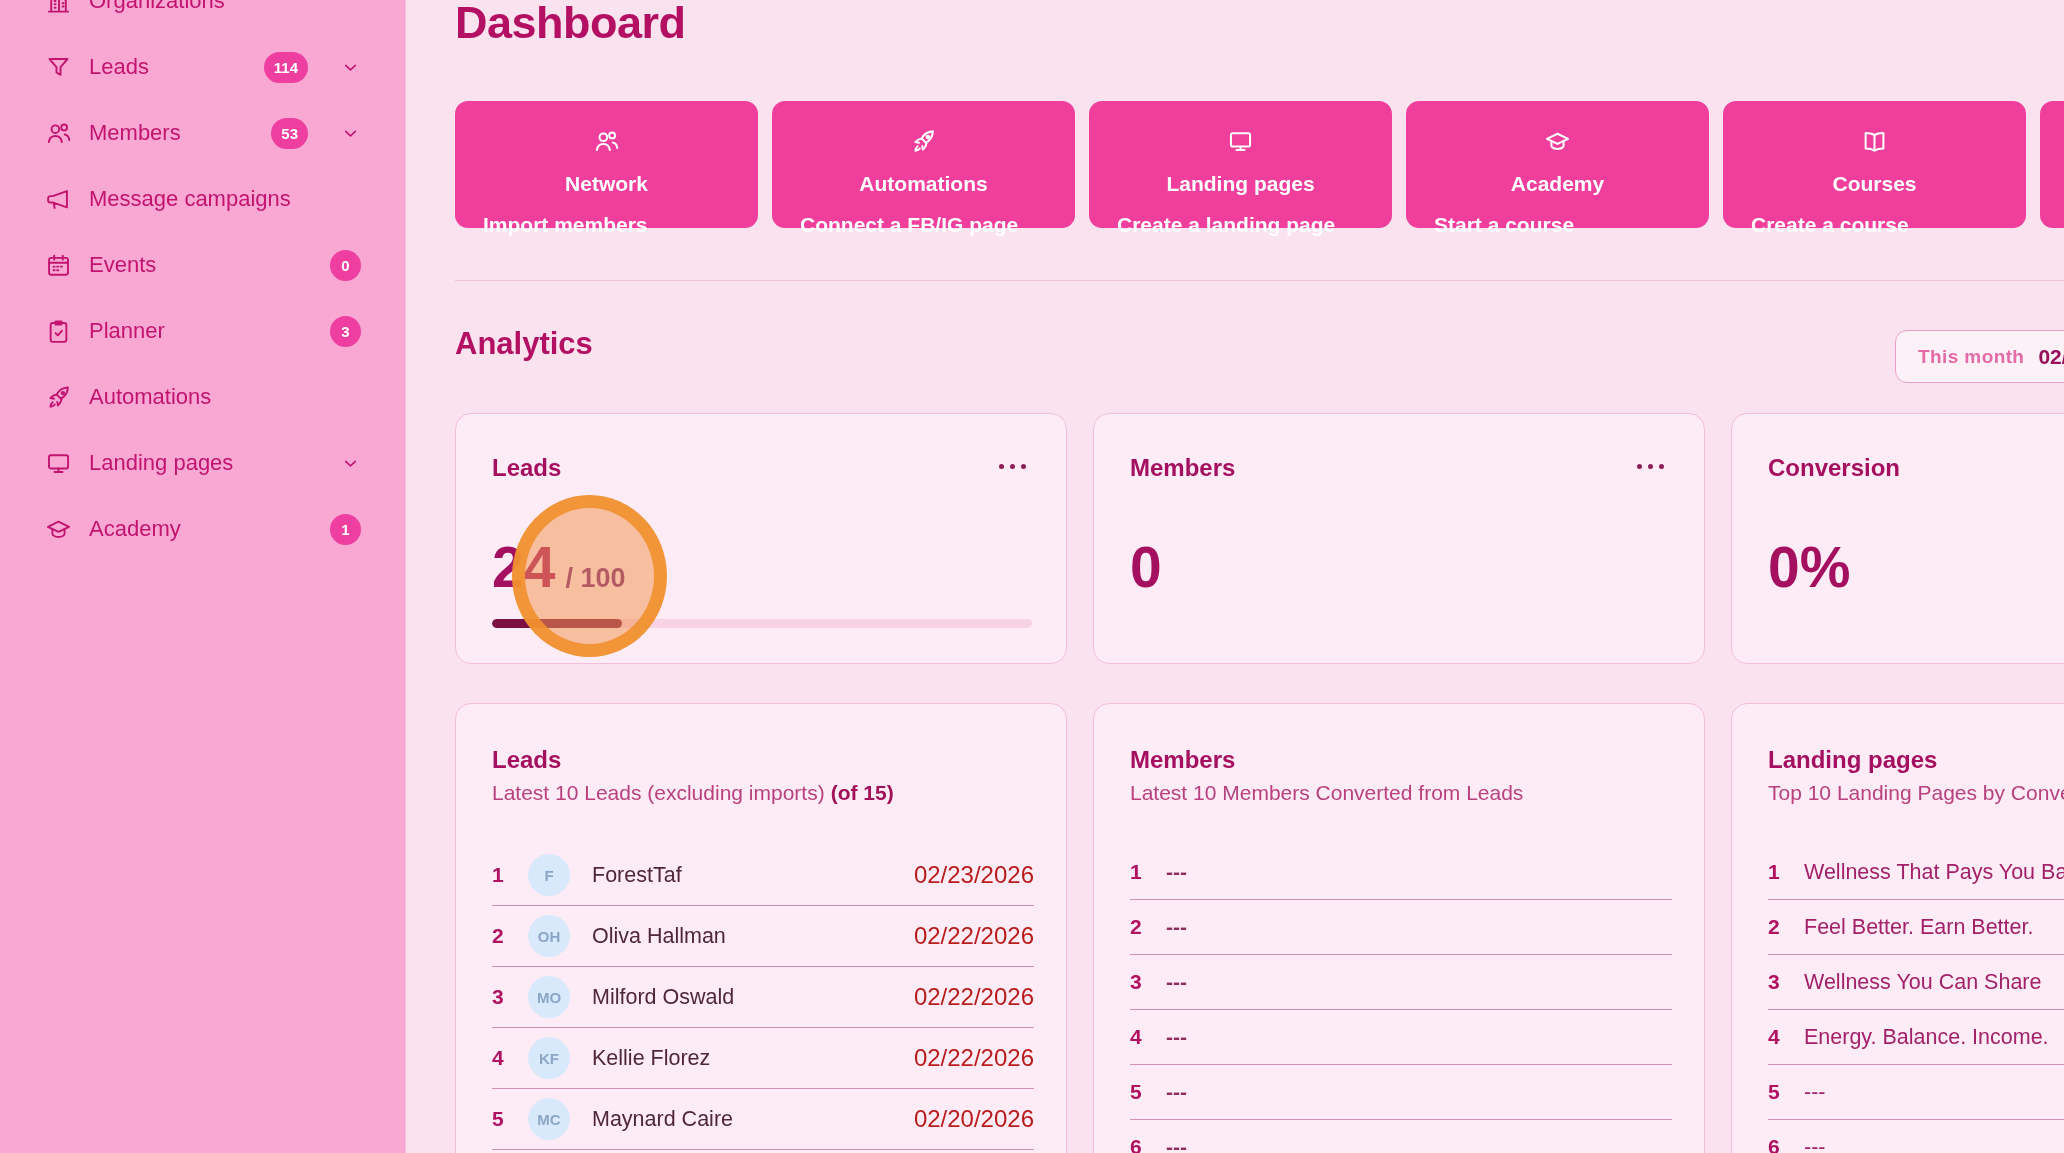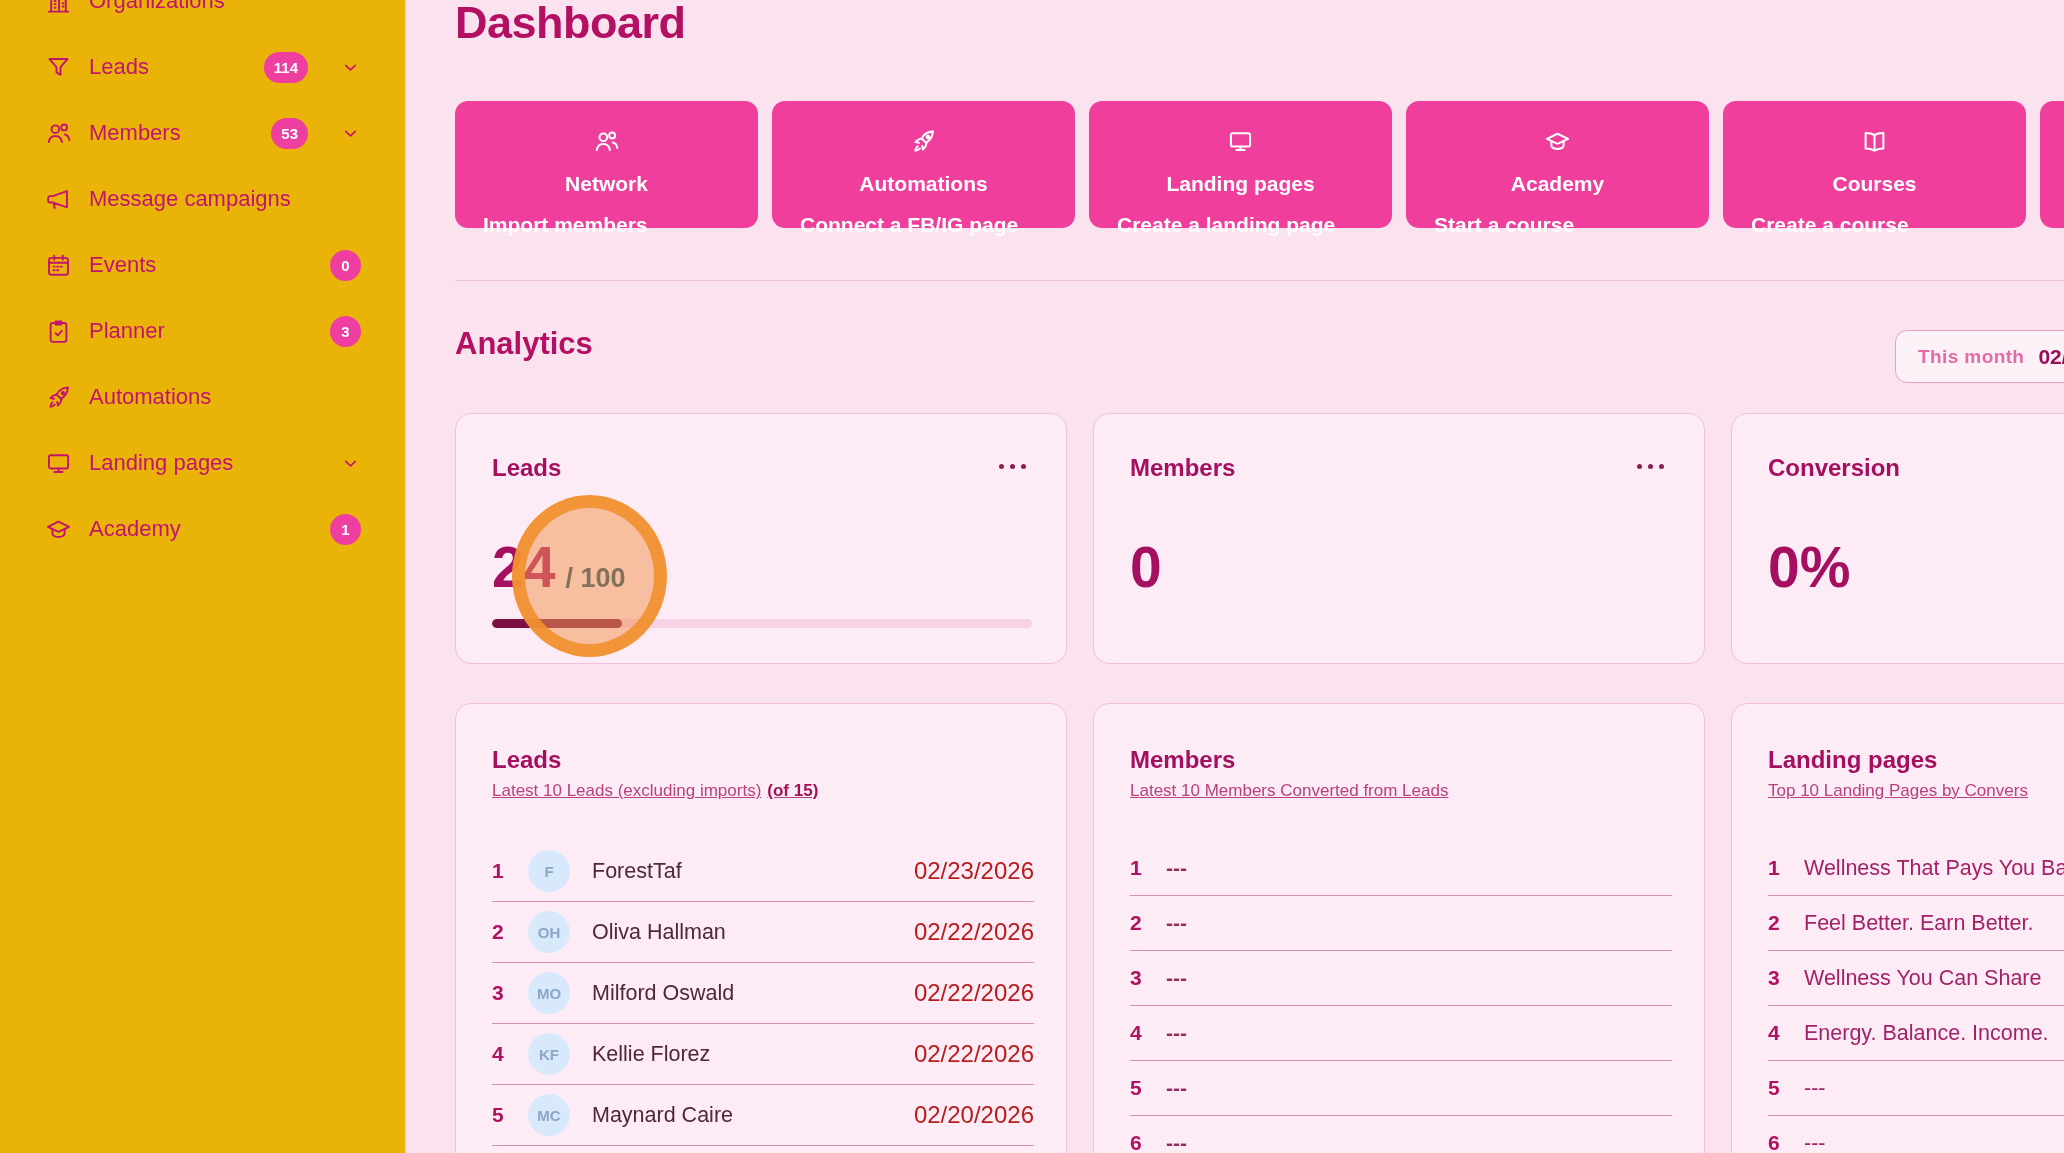--- a/index.html
+++ b/index.html
@@ -9,21 +9,21 @@
     background:#fae2ef;
     display:flex;
     position:relative;
   }
 
   
   .sidebar {
     width:406px; flex:none; height:100%;
     border-right:1px solid #eec0da;
     padding:0 44px 0 45px;
-    background:#eab308;
+    background:#f9a8d4;
   }
   .nav { margin-top:-32px; }
   .s-item { height:66px; display:flex; align-items:center; gap:17px; color:#c2146f; cursor:pointer; }
   .s-icon { width:27px; height:27px; flex:none; display:flex; }
   .s-icon svg { width:100%; height:100%; }
   .s-label { font-size:22px; flex:1; white-space:nowrap; }
   .badge {
     background:#ee3fa0; color:#fff; font-size:15px; font-weight:700;
     border-radius:999px; min-width:31px; height:31px; padding:0 10px;
     display:flex; align-items:center; justify-content:center;
@@ -64,30 +64,30 @@
   .stat-card {
     width:612px; height:251px; flex:none; position:relative;
     background:#fdecf6; border:1.5px solid #f3bedb; border-radius:16px;
     padding:40px 36px 0 36px;
   }
   .card-title { font-size:24px; font-weight:700; color:#a50f60; }
   .menu-dots { position:absolute; top:50px; right:40px; display:flex; gap:6px; cursor:pointer; }
   .menu-dots i { width:5px; height:5px; border-radius:50%; background:#8d1d55; }
   .stat-value-row { margin-top:57px; display:flex; align-items:baseline; gap:10px; }
   .stat-value { font-size:57px; font-weight:700; color:#a50f60; line-height:1; }
-  .stat-total { font-size:27px; font-weight:600; color:#0c4a6e; }
+  .stat-total { font-size:27px; font-weight:600; color:#701a75; }
   .progress { margin-top:23px; width:540px; height:9px; border-radius:6px; background:#f8d2e5; overflow:hidden; }
   .progress-fill { height:100%; border-radius:6px; background:#7d1043; }
 
   .list-card {
     width:612px; height:560px; flex:none;
     background:#fdecf6; border:1.5px solid #f3bedb; border-radius:16px;
     padding:42px 32px 0 36px; overflow:hidden;
   }
-  .list-sub { margin-top:7px; font-size:17px; color:#b8417e; white-space:nowrap;text-decoration:underline; }
+  .list-sub { margin-top:7px; font-size:21px; color:#b8417e; white-space:nowrap; }
   .list-sub b { color:#a11158; font-weight:700; margin-left:6px; }
   .rows { margin-top:40px; }
   .row { display:flex; align-items:center; border-bottom:1px solid rgba(163,33,104,.45); cursor:pointer; }
   .row-lead { height:61px; }
   .row-slim { height:55px; }
   .row-num { width:36px; font-size:21px; font-weight:700; color:#b01160; flex:none; }
   .avatar {
     width:42px; height:42px; border-radius:50%; background:#d8e9fb; color:#8ca6c8;
     font-size:15px; font-weight:600; display:flex; align-items:center; justify-content:center;
     margin-right:22px; flex:none;

